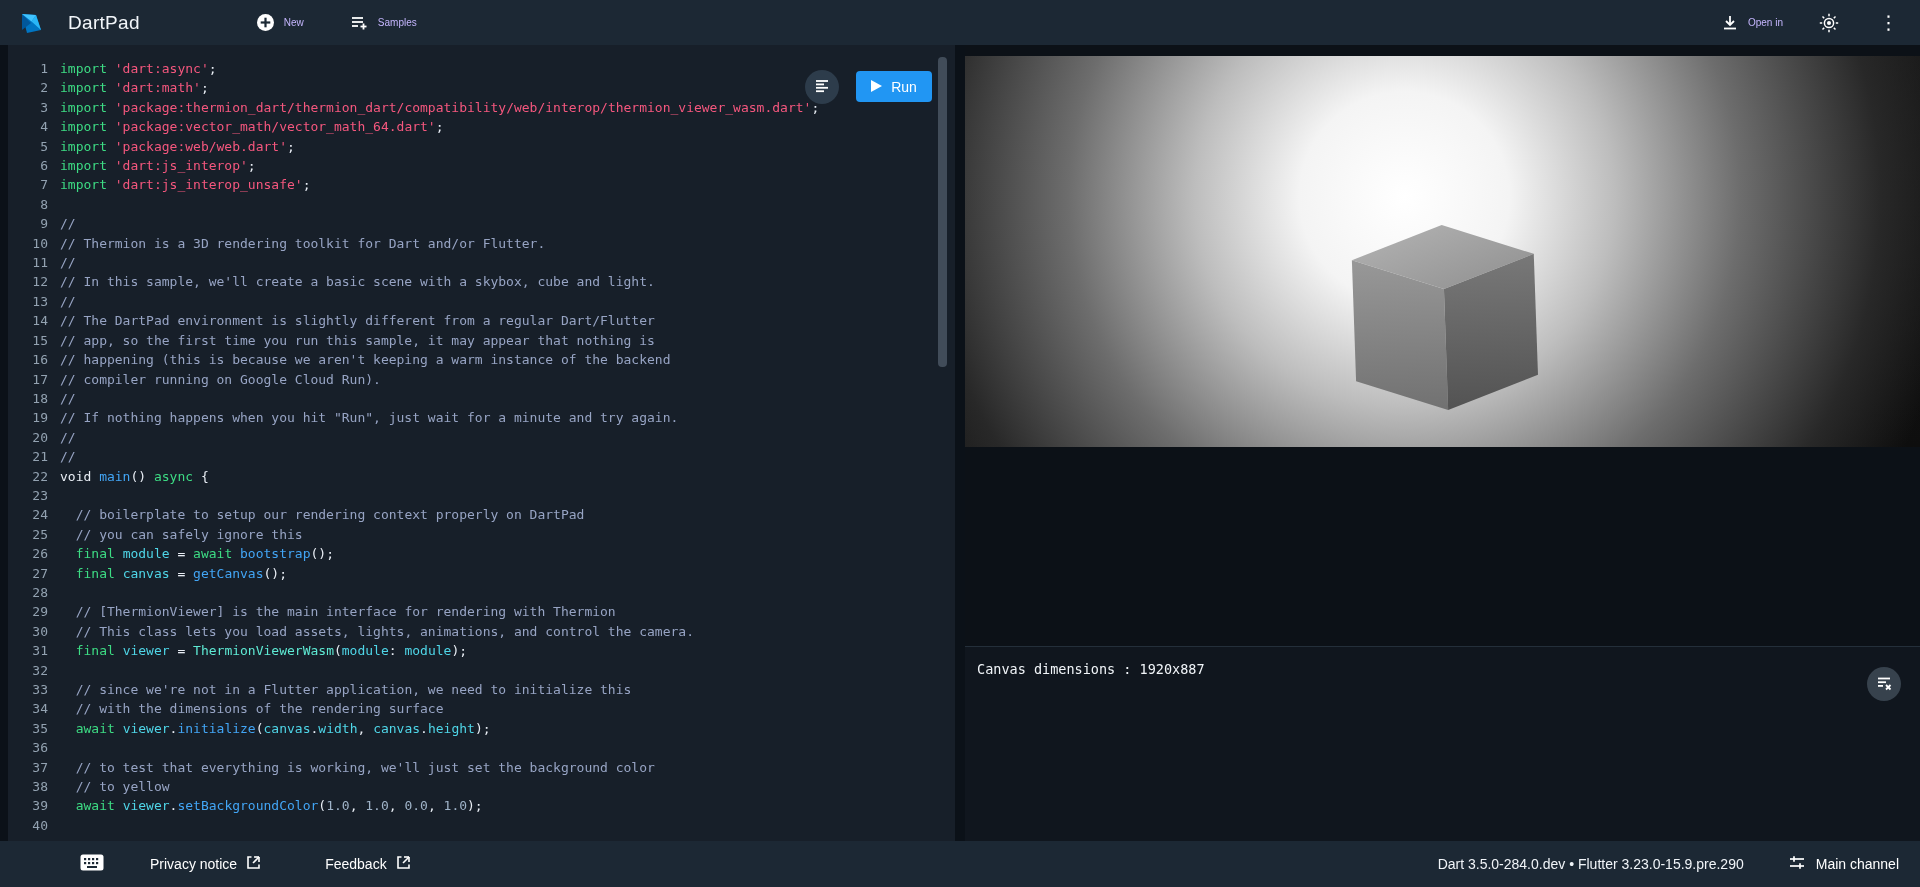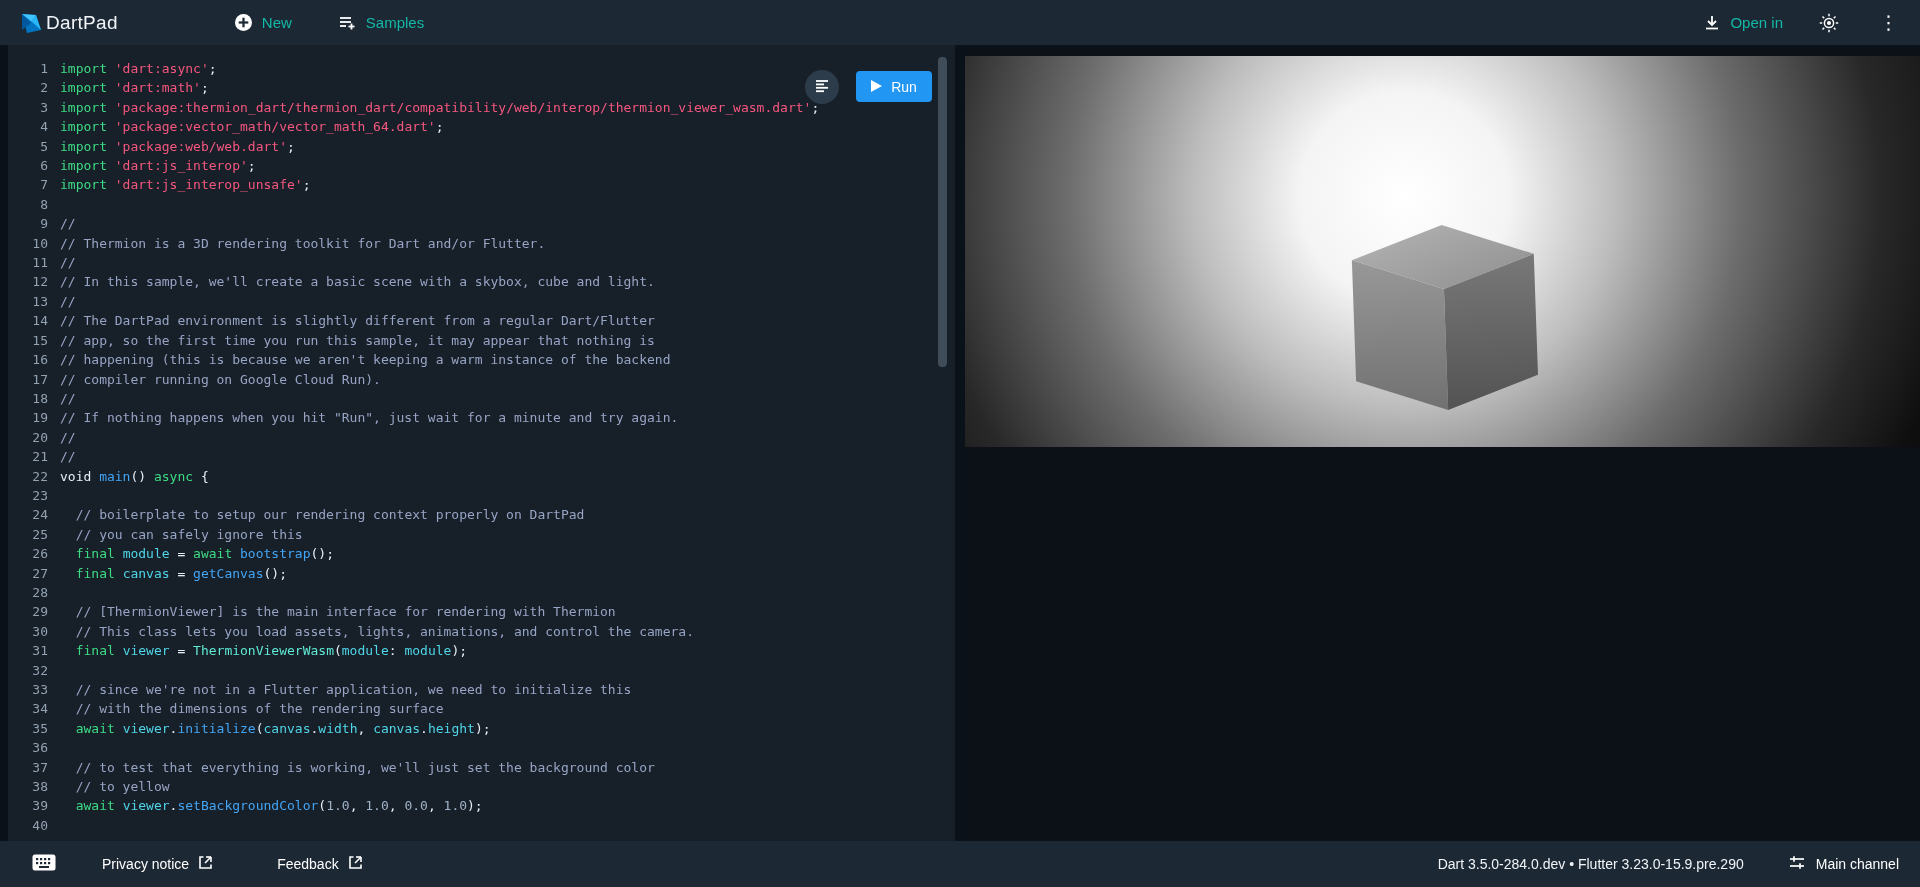--- a/index.html
+++ b/index.html
@@ -5,23 +5,23 @@
   * { margin:0; padding:0; box-sizing:border-box; }
   html,body { width:1920px; height:887px; background:#0b1118; overflow:hidden;
               font-family:"Liberation Sans", sans-serif; }
   .stage { position:absolute; inset:0; width:1920px; height:887px; }
 
   
   .topbar { position:absolute; top:0; left:0; right:0; height:45px; background:#1c2834;
             display:flex; align-items:center; color:#fff; z-index:5; }
   .brand { display:flex; align-items:center; margin-left:18px; }
   .brand svg { display:block; }
-  .app-title { font-size:19px; font-weight:500; letter-spacing:.3px; margin-left:2px; color:#f2f6fa; }
-  .tb-btn { display:flex; align-items:center; gap:9px; font-size:15px; font-weight:500;
-            color:#14b8a6; cursor:pointer; }
+  .app-title { font-size:19px; font-weight:500; letter-spacing:.3px; margin-left:24px; color:#f2f6fa; }
+  .tb-btn { display:flex; align-items:center; gap:9px; font-size:10px; font-weight:500;
+            color:#c4b5fd; cursor:pointer; }
   .tb-btn svg { display:block; }
   .tb-left-group { display:flex; align-items:center; gap:46px; margin-left:116px; }
   .tb-spacer { flex:1; }
   .tb-right-group { display:flex; gap:36px; margin-right:18px; }
   .kebab { font-size:19px; line-height:1; color:#fff; padding:0 4px; cursor:pointer; }
 
   
   .workspace { position:absolute; top:45px; left:0; right:0; bottom:46px; background:#0b1118; }
 
   
@@ -66,21 +66,21 @@
   .console-panel { position:absolute; left:0; right:0; top:601px; bottom:0; background:#10161e;
                    border-top:1px solid #242f3a; }
   .console-output { position:absolute; left:12px; top:14px; color:#f1f5f9;
                     font-family:"DejaVu Sans Mono", monospace; font-size:13.5px; white-space:pre; }
   .clear-console-btn { position:absolute; right:19px; top:20px; width:34px; height:34px; border-radius:50%;
                        background:#37424d; border:none; display:flex; align-items:center; justify-content:center;
                        cursor:pointer; }
 
   
   .statusbar { position:absolute; left:0; right:0; bottom:0; height:46px; background:#1c2834;
-               display:flex; align-items:center; color:#fff; font-size:14px; z-index:5; }
+               display:flex; align-items:center; color:#fff; font-size:14px; z-index:5;padding-left:48px; }
   .sb-link { display:flex; align-items:center; gap:9px; font-weight:500; cursor:pointer; }
   .kbd-btn { margin-left:32px; background:none; border:none; cursor:pointer; display:flex; }
   .sb-version { color:#f0f4f8; font-weight:400; }
   .sb-channel { display:flex; align-items:center; gap:10px; font-weight:500; cursor:pointer; }
 </style>
 </head>
 <body>
 
 <div class="stage">
 
@@ -201,20 +201,34 @@
                   <stop offset="1" stop-color="#535353"></stop>
               </linearGradient>
             </defs>
             <polygon points="96,1 187,33 96,65 5,33" fill="url(#gt)"></polygon>
             <polygon points="5,33 96,65 96,186 5,154" fill="url(#gl)"></polygon>
             <polygon points="96,65 187,33 187,154 96,186" fill="url(#gr)"></polygon>
           </svg>
         </div>
       </div>
 
+      <div class="console-panel">
+        <div class="console-output">Canvas dimensions : 1920x887</div>
+        <button class="clear-console-btn">
+          <span>
+            <svg width="18" height="18" viewBox="0 0 18 18" stroke="#ffffff" stroke-width="1.8">
+              <line x1="3" y1="4.5" x2="15" y2="4.5"></line>
+              <line x1="3" y1="8.2" x2="11" y2="8.2"></line>
+              <line x1="3" y1="11.9" x2="8" y2="11.9"></line>
+              <line x1="11" y1="11" x2="15.5" y2="15.5"></line>
+              <line x1="15.5" y1="11" x2="11" y2="15.5"></line>
+            </svg>
+          </span>
+        </button>
+      </div>
     </section>
   </div>
 
   <footer class="statusbar">
     <button class="kbd-btn">
       <span>
         <svg width="24" height="17" viewBox="0 0 24 17">
           <rect x="0.5" y="0.5" width="23" height="16" rx="2.5" fill="#ffffff"></rect>
           <g fill="#1c2834">
             <rect x="4" y="4" width="2.2" height="2.2"></rect>

